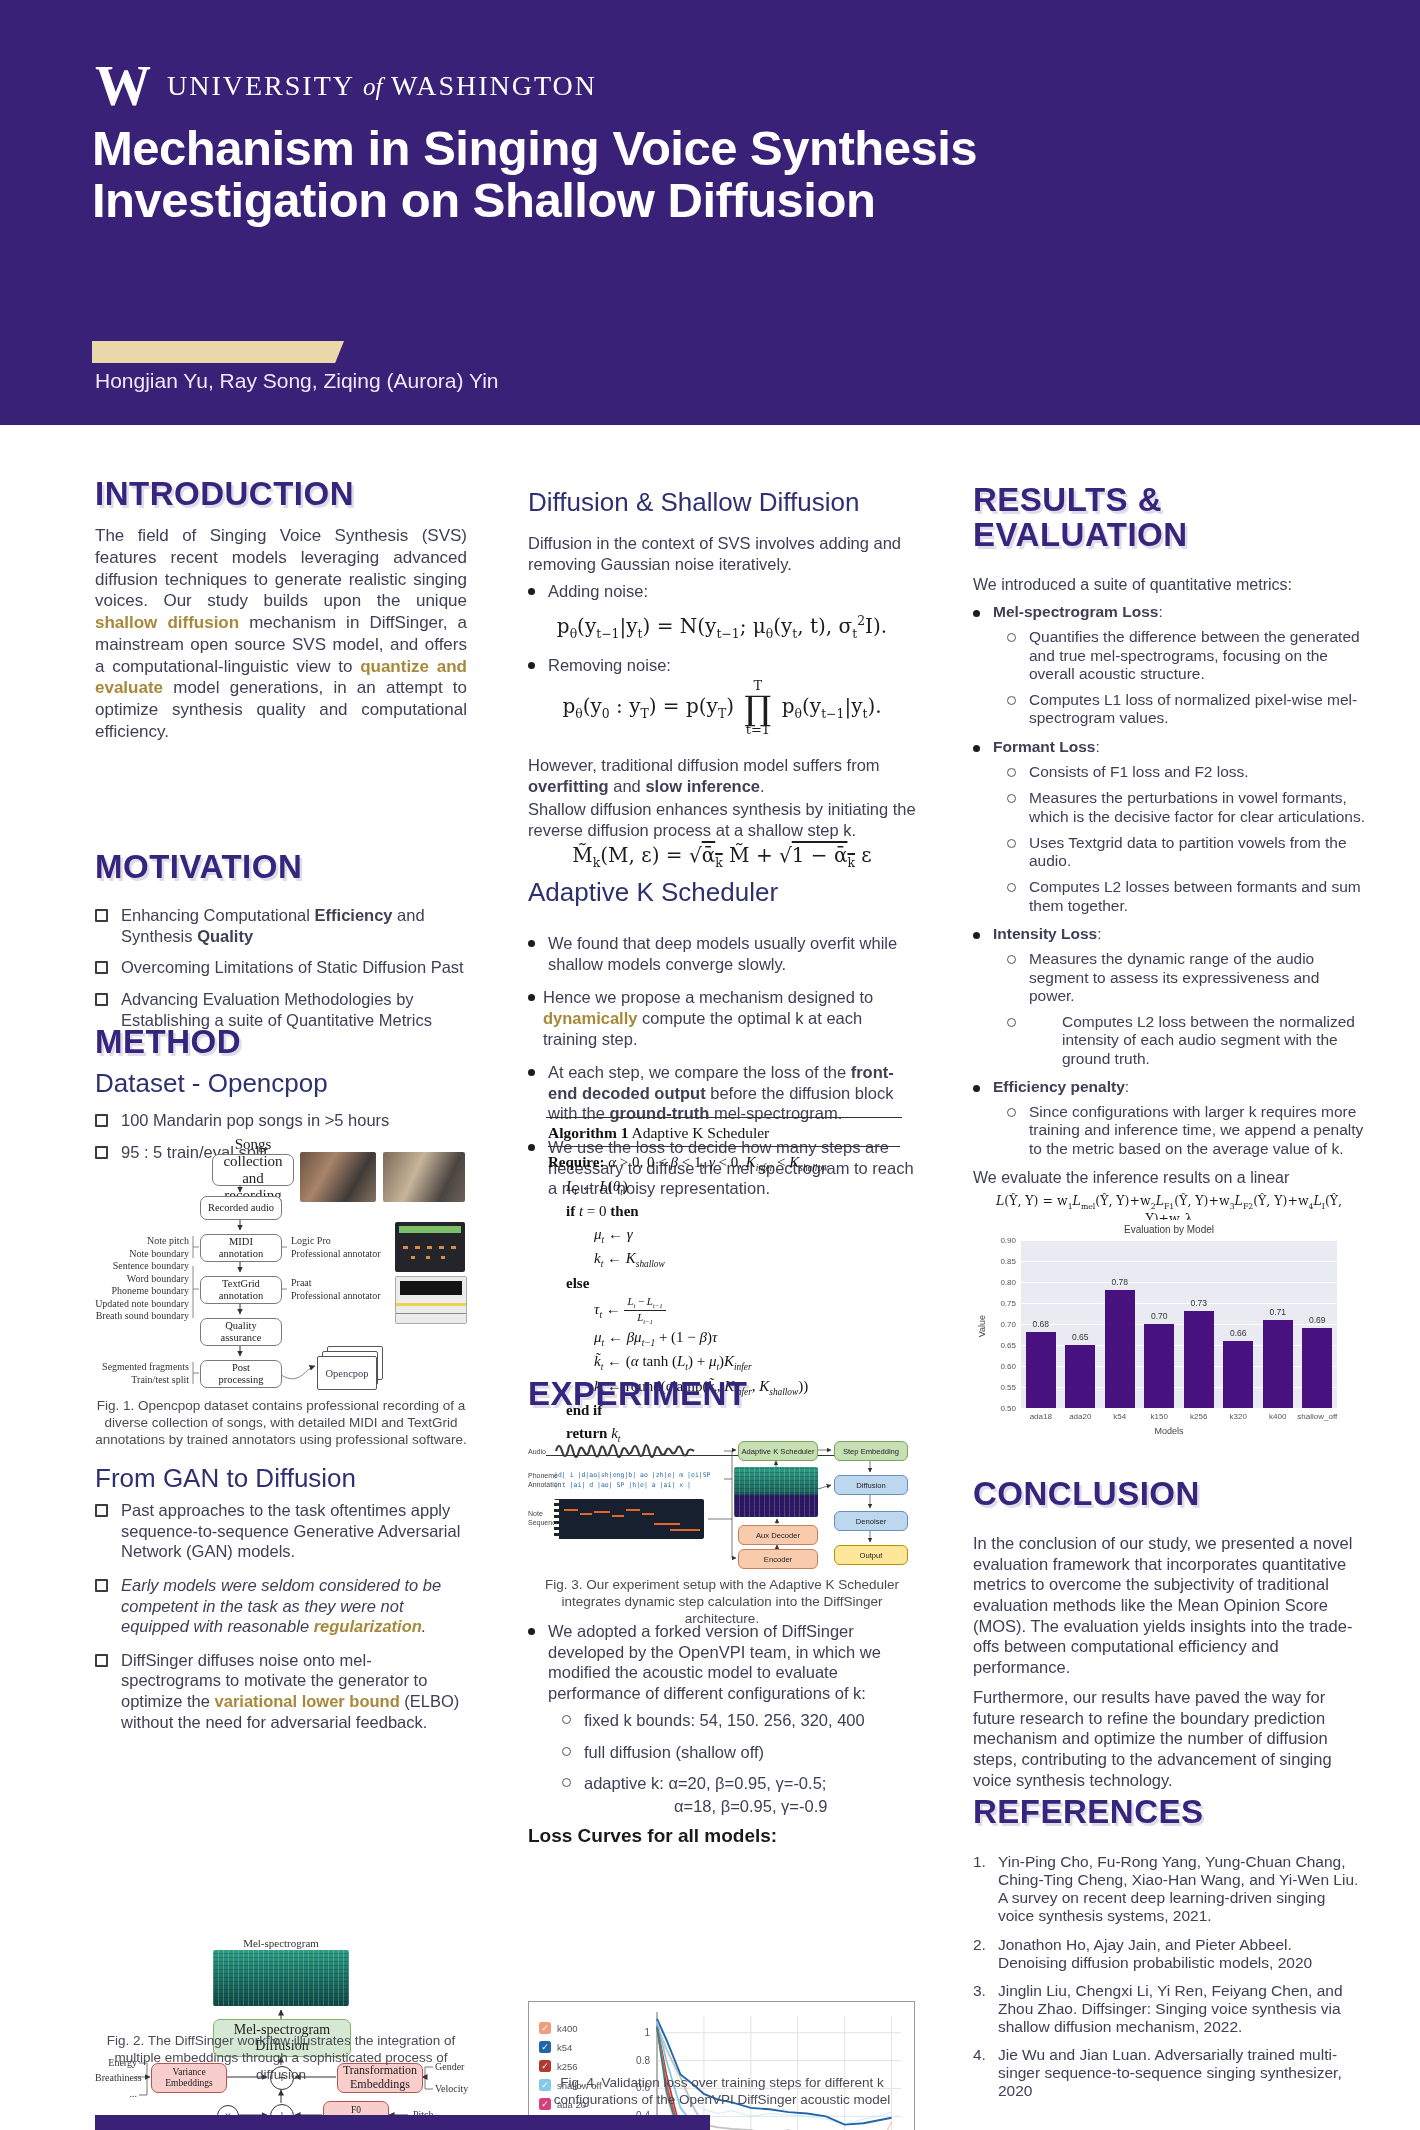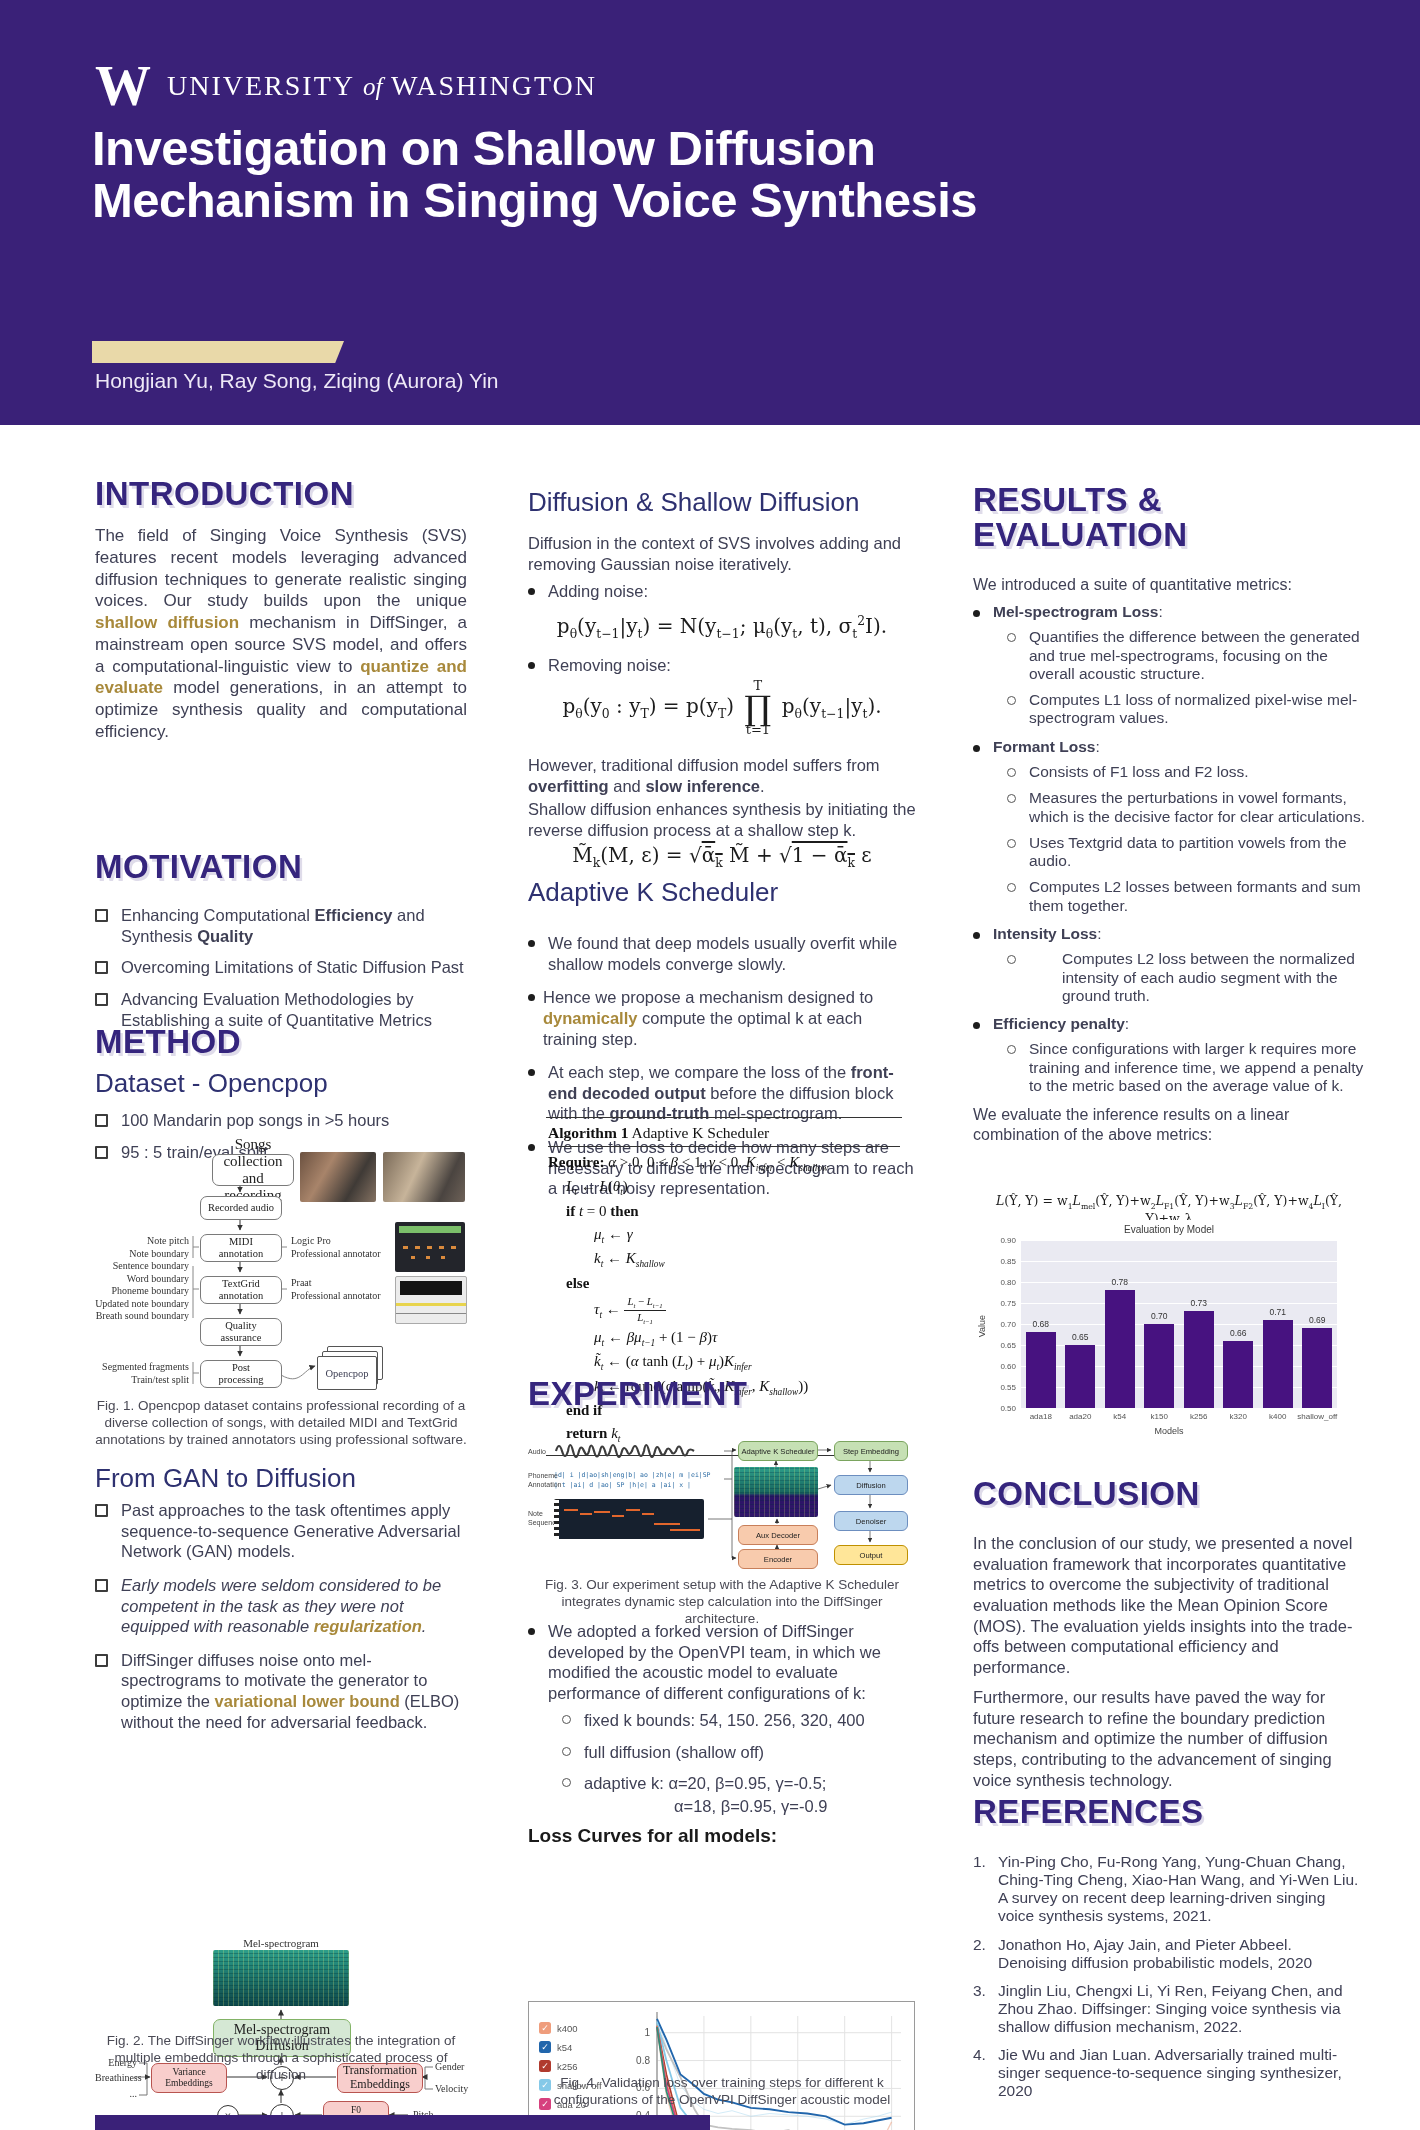--- a/index.html
+++ b/index.html
@@ -115,22 +115,22 @@
 <div class="poster">
 
   <div class="hdr">
     <div class="uwlogo">
       <span class="w">W</span>
       <span class="ut"><span>UNIVERSITY</span>
         <span class="of">of</span>
         <span>WASHINGTON</span></span>
     </div>
     <div class="ptitle">
+      <div>Mechanism in Singing Voice Synthesis</div>
       <div>Investigation on Shallow Diffusion</div>
-      <div>Mechanism in Singing Voice Synthesis</div>
     </div>
     <div class="goldbar"></div>
     <div class="authors">Hongjian Yu, Ray Song, Ziqing (Aurora) Yin</div>
   </div>
 
   <div class="col" id="col1">
 
     <div class="sec" style="top:52px;">
         <h2 class="sech">INTRODUCTION</h2>
       </div>
@@ -552,20 +552,24 @@
           <span>Uses Textgrid data to partition vowels from the audio.</span>
         </div>
       <div class="li cir subli" style="margin-bottom:10px;">
           <span class="mark"></span>
           <span>Computes L2 losses between formants and sum them together.</span>
         </div>
       <div class="li dot" style="margin-bottom:7px;">
           <span class="mark"></span>
           <span><b>Intensity Loss</b>:</span>
         </div>
+      <div class="li cir subli" style="margin-bottom:8px;">
+          <span class="mark"></span>
+          <span>Measures the dynamic range of the audio segment to assess its expressiveness and power.</span>
+        </div>
       <div class="li cir subli" style="margin-bottom:10px;gap:46px;">
           <span class="mark"></span>
           <span>Computes L2 loss between the normalized intensity of each audio segment with the ground truth.</span>
         </div>
       <div class="li dot" style="margin-bottom:7px;">
           <span class="mark"></span>
           <span><b>Efficiency penalty</b>:</span>
         </div>
       <div class="li cir subli" style="margin-bottom:10px;">
           <span class="mark"></span>

